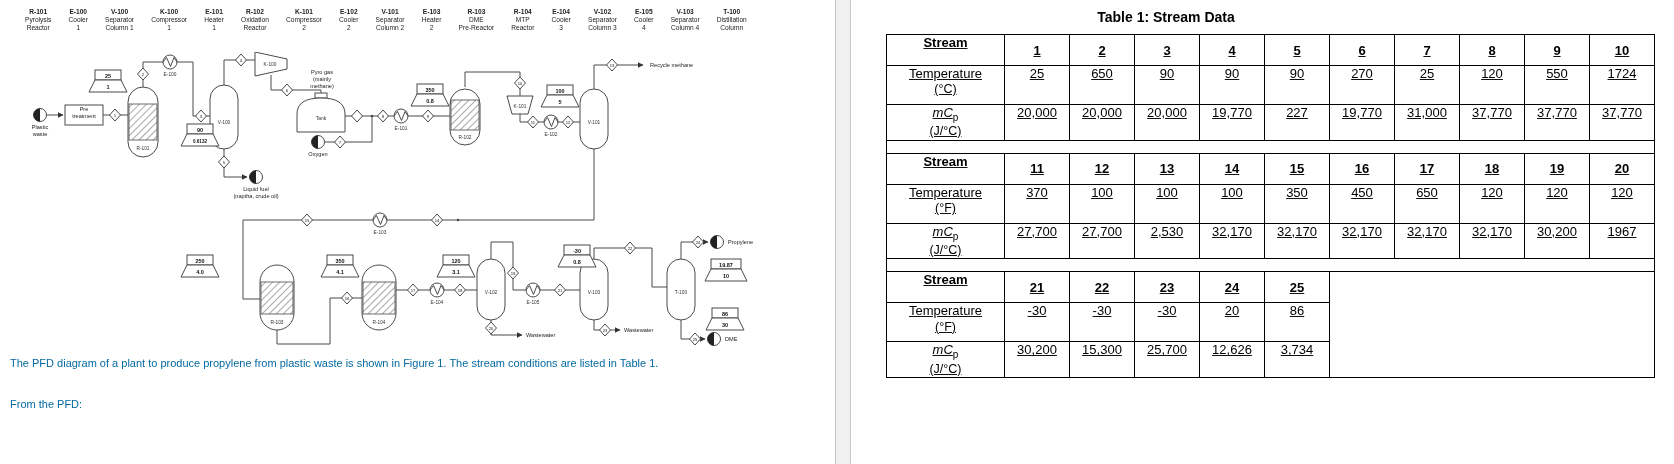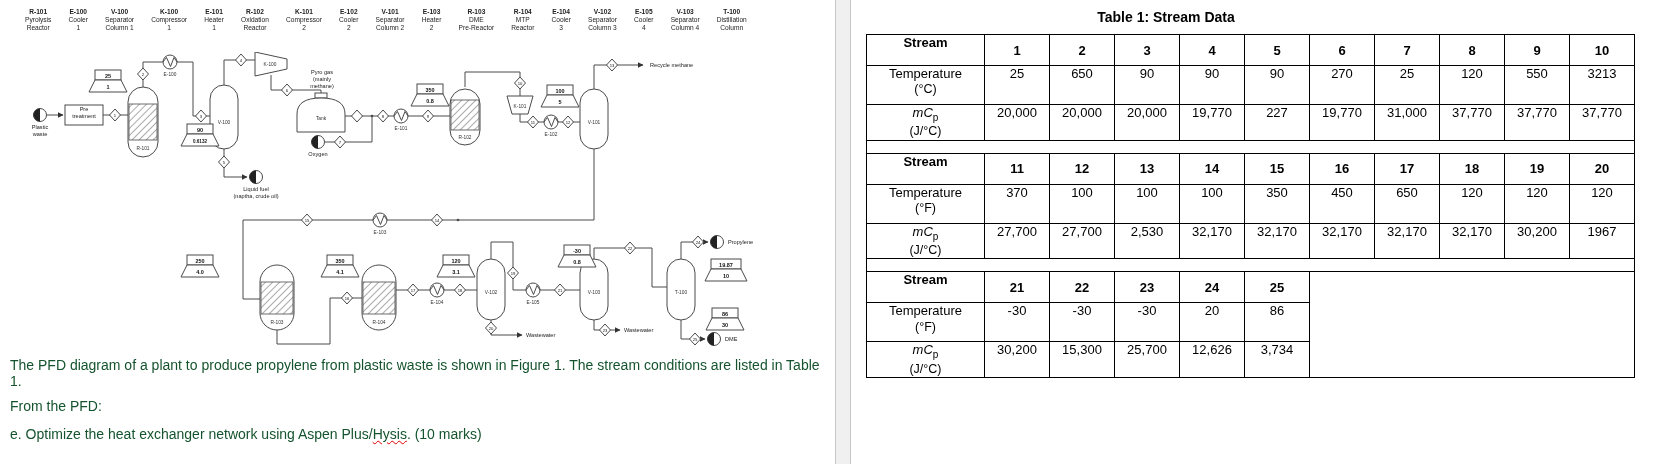--- a/index.html
+++ b/index.html
@@ -10,29 +10,29 @@
   
   .page-left{position:absolute;left:0;top:0;width:835px;height:464px;background:#fff;}
   .legend{position:absolute;left:25px;top:8px;width:722px;display:flex;justify-content:space-between;}
   .legend-item{text-align:center;font-size:6.6px;line-height:1.2;color:#222;}
   .legend-code{font-weight:bold;}
   .legend-name{white-space:pre-line;}
   .figure{position:absolute;left:0;top:52px;width:835px;height:300px;}
   .figure svg{position:absolute;left:0;top:0;}
   .flbl{position:absolute;font-size:5.6px;line-height:1.25;color:#222;white-space:pre-line;}
   .flbl.ctr{text-align:center;}
-  .para{position:absolute;left:10px;font-size:14px;color:#14532d;}
+  .para{position:absolute;left:10px;font-size:11px;color:#0369a1;}
   .wavy{text-decoration:underline;text-decoration-style:wavy;text-decoration-color:#e00000;text-decoration-thickness:1px;}
   
   .gutter{position:absolute;left:835px;top:0;width:16px;height:464px;background:#f0f0f0;
     border-left:1px solid #c6c6c6;border-right:1px solid #c6c6c6;box-sizing:border-box;}
   
   .page-right{position:absolute;left:852px;top:0;width:822px;height:464px;background:#fff;}
   .tbl-title{margin:9px 0 9px 34px;width:560px;text-align:center;font-weight:bold;font-size:14px;color:#000;}
-  table.stream{border-collapse:collapse;margin-left:14px;table-layout:fixed;}
+  table.stream{border-collapse:collapse;margin-left:34px;table-layout:fixed;text-decoration:underline;}
   table.stream td{border:1px solid #000;text-align:center;font-size:13px;padding:0;color:#000;}
   td.hdr{font-weight:bold;height:30px;vertical-align:middle;font-size:13.5px;}
   td.val{height:38px;vertical-align:top;padding-top:2px;}
   td.val2{height:34px;vertical-align:top;padding-top:2px;}
   td.lc{vertical-align:top;padding-top:1px;font-size:13px;line-height:1.25;}
   td.lc .u{font-size:12.5px;}
   tr.sep td{height:12px;border-top:none;border-bottom:none;}
   td.void{border:1px solid #000;}
   sub{font-size:10px;}
   
@@ -461,21 +461,20 @@
     <div class="flbl" style="left:728px;top:187px;width:50px;">Propylene</div>
     <div class="flbl" style="left:526px;top:280px;width:50px;">Wastewater</div>
     <div class="flbl" style="left:624px;top:275px;width:50px;">Wastewater</div>
     <div class="flbl" style="left:725px;top:284px;width:40px;">DME</div>
     <div class="flbl ctr" style="left:65px;top:54px;width:38px;">Pre
 treatment</div>
   </div>
 
   <div class="para" style="top:357px;width:810px;">The PFD diagram of a plant to produce propylene from plastic waste is shown in Figure 1. The stream conditions are listed in Table 1.</div>
   <div class="para" style="top:398px;">From the PFD:</div>
-  <div class="para" style="top:426px;width:810px;"><span>e. Optimize the heat exchanger network using Aspen Plus/</span><span class="wavy">Hysis</span><span>. (10 marks)</span></div>
 </div>
 
 <div class="gutter"></div>
 
 <div class="page-right">
   <div class="tbl-title">Table 1: Stream Data</div>
 
   <table class="stream">
     <colgroup>
       <col style="width:118px;">
@@ -512,21 +511,21 @@
           </td>
         <td class="val">25</td>
         <td class="val">650</td>
         <td class="val">90</td>
         <td class="val">90</td>
         <td class="val">90</td>
         <td class="val">270</td>
         <td class="val">25</td>
         <td class="val">120</td>
         <td class="val">550</td>
-        <td class="val">3213</td>
+        <td class="val">1724</td>
       </tr>
       <tr>
         <td class="lc">
             <div><i>mC</i><sub>p</sub></div>
             <div class="u">(J/°C)</div>
           </td>
         <td class="val2">20,000</td>
         <td class="val2">20,000</td>
         <td class="val2">20,000</td>
         <td class="val2">19,770</td>

